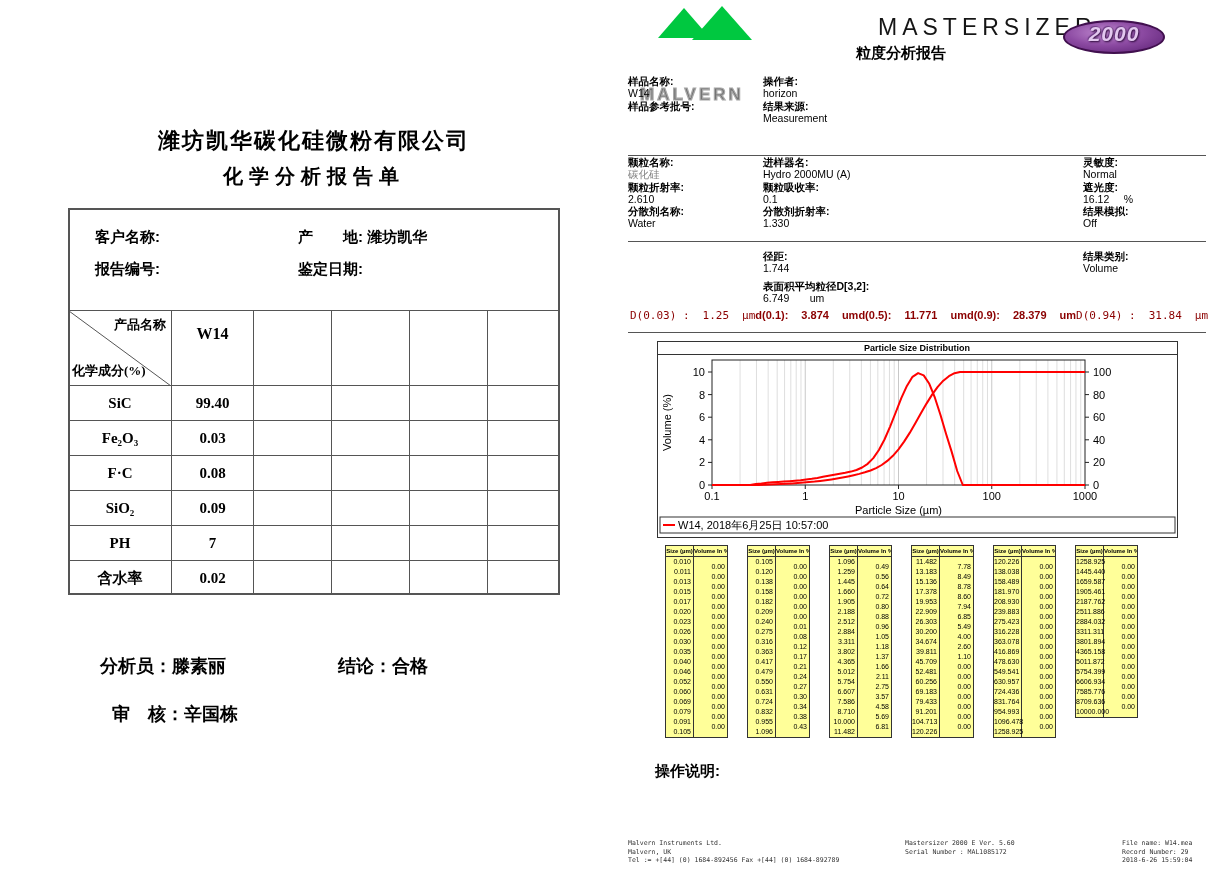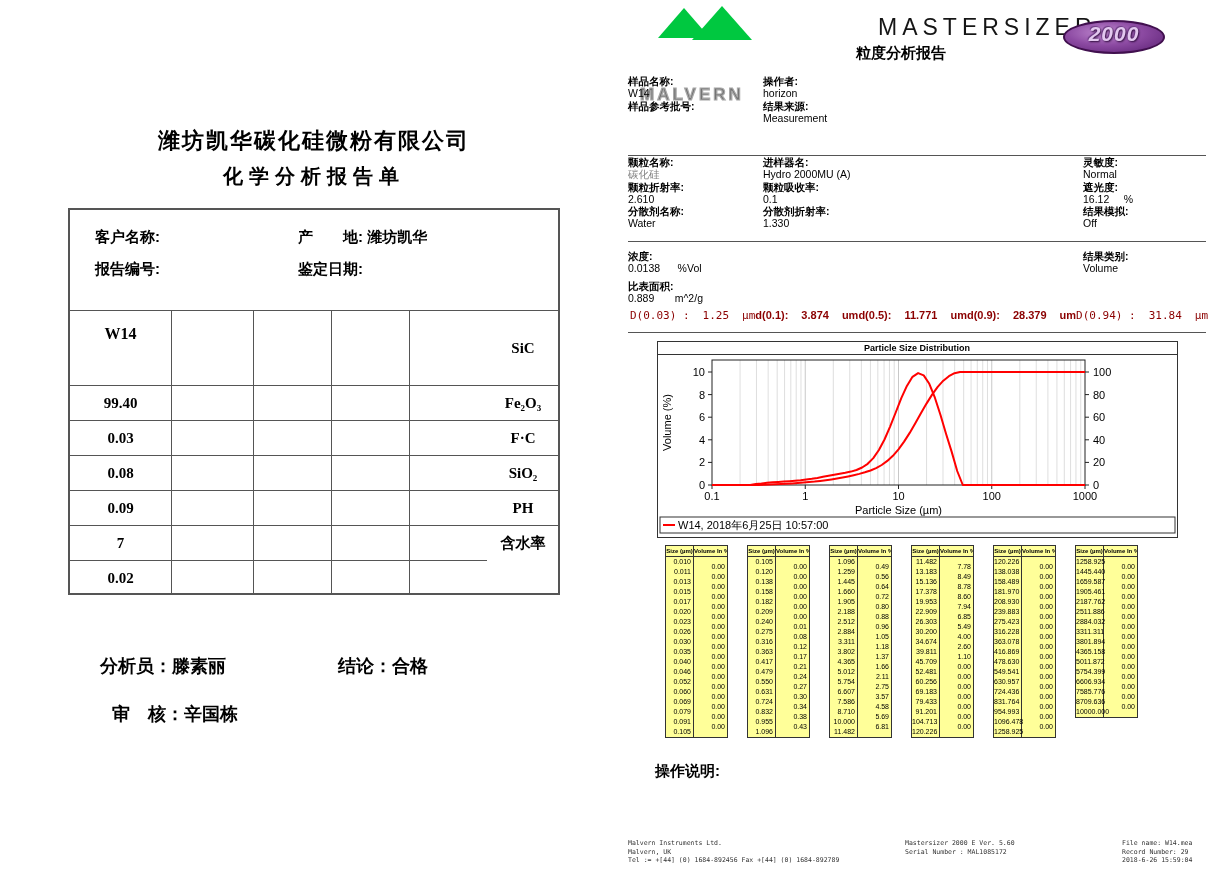--- a/index.html
+++ b/index.html
@@ -75,20 +75,27 @@
     <div class="abs outer-box" style="left:68px;top:208px;width:492px;height:387px;"></div>
 
     <div class="abs info-label" style="left:95px;top:228px;">客户名称:</div>
     <div class="abs" style="left:298px;top:228px;">
       <span class="info-label">产　　地: </span><span class="info-label">潍坊凯华</span>
     </div>
     <div class="abs info-label" style="left:95px;top:260px;">报告编号:</div>
     <div class="abs info-label" style="left:298px;top:260px;">鉴定日期:</div>
 
     <div id="matrix" class="abs matrix" style="left:69px;top:310px;width:490px;">
+        <div class="mcell first diag">
+          <svg width="102" height="75" style="position:absolute;left:0;top:0">
+            <line x1="0" y1="0" x2="102" y2="75" stroke="#555" stroke-width="1"></line>
+          </svg>
+          <span class="corner-top">产品名称</span>
+          <span class="corner-bottom">化学成分(%)</span>
+        </div>
         <div class="mcell prod-cell">W14</div>
         <div class="mcell"></div>
         <div class="mcell"></div>
         <div class="mcell"></div>
         <div class="mcell"></div>
         <div class="mcell first">SiC</div>
         <div class="mcell">99.40</div>
         <div class="mcell"></div>
         <div class="mcell"></div>
         <div class="mcell"></div>
@@ -211,28 +218,28 @@
             <div class="meta-value">16.12     %</div>
           </div>
           <div class="meta-pair">
             <div class="meta-label">结果模拟:</div>
             <div class="meta-value">Off</div>
           </div>
         </div>
       </div>
     <div class="abs hr" style="left:628px;top:241px;width:578px;"></div>
     <div id="meta2" class="abs meta-gap" style="left:0;top:250px;width:1231px;height:58px;">
-        <div class="meta-col" style="left: 628px;">
-          <div class="meta-pair">
-            <div class="meta-label">浓度:</div>
-            <div class="meta-value">0.0138      %Vol</div>
-          </div>
-          <div class="meta-pair">
-            <div class="meta-label">比表面积:</div>
-            <div class="meta-value">0.889       m^2/g</div>
+        <div class="meta-col" style="left: 763px;">
+          <div class="meta-pair">
+            <div class="meta-label">径距:</div>
+            <div class="meta-value">1.744</div>
+          </div>
+          <div class="meta-pair">
+            <div class="meta-label">表面积平均粒径D[3,2]:</div>
+            <div class="meta-value">6.749       um</div>
           </div>
         </div>
         <div class="meta-col" style="left: 1083px;">
           <div class="meta-pair">
             <div class="meta-label">结果类别:</div>
             <div class="meta-value">Volume</div>
           </div>
         </div>
       </div>
 

